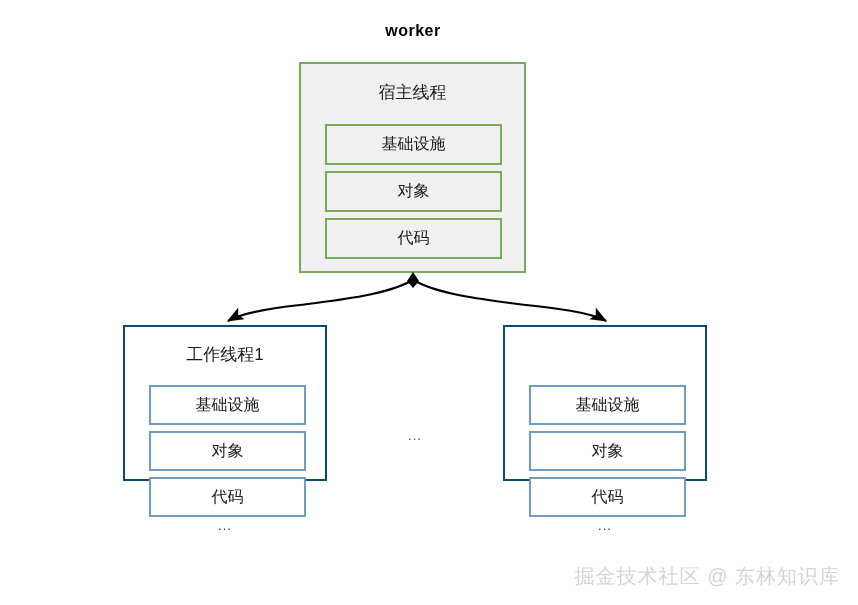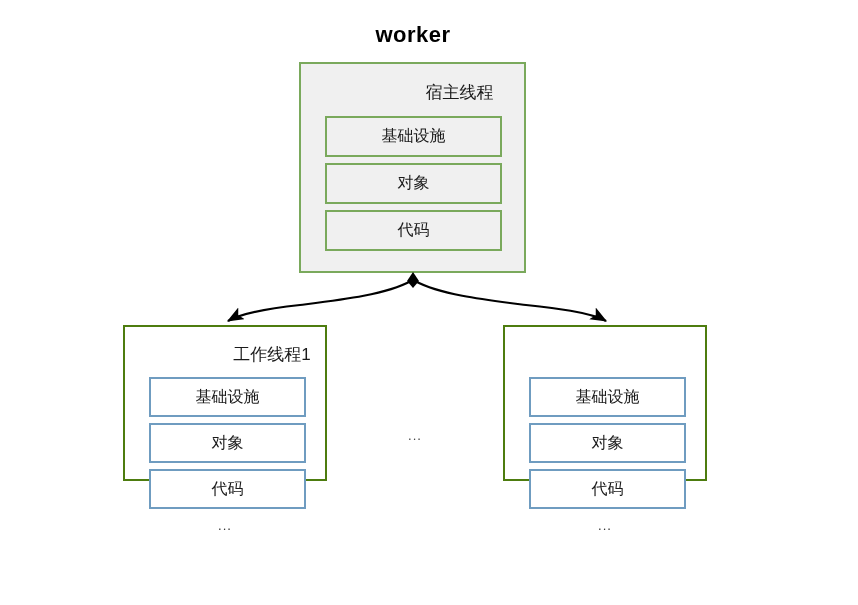--- a/index.html
+++ b/index.html
@@ -16,49 +16,49 @@
     overflow: hidden;
   }
 
   
   .diagram-title {
     position: absolute;
     left: 0;
     top: 22px;
     width: 826px;
     text-align: center;
-    font-size: 22px;
+    font-size: 16px;
     font-weight: bold;
     color: #000000;
     letter-spacing: 0.5px;
   }
 
   
   .thread-box {
     position: absolute;
     box-sizing: border-box;
   }
   .thread-box .thread-title {
     position: absolute;
     left: 0;
     width: 100%;
     text-align: center;
     font-size: 17px;
     color: #1a1a1a;
     line-height: 1;
-    padding-left: 47px;
   }
   .slot {
     position: absolute;
     box-sizing: border-box;
     display: flex;
     align-items: center;
     justify-content: center;
     font-size: 16px;
     color: #1a1a1a;
+    margin-top: 8px;
   }
   .ellipsis-inbox {
     position: absolute;
     left: 0;
     width: 100%;
     text-align: center;
     font-size: 13px;
     color: #333333;
     letter-spacing: 1px;
   }
@@ -82,21 +82,21 @@
   }
   #host-slot-infra { top: 52px; }
   #host-slot-object { top: 99px; }
   #host-slot-code   { top: 146px; }
 
   
   .worker-box {
     top: 325px;
     width: 204px;
     height: 156px;
-    border: 2px solid #4d7c0f;
+    border: 2px solid #0c4a6e;
     background: #ffffff;
   }
   #worker-thread-1-box { left: 123px; }
   #worker-thread-2-box { left: 503px; }
   .worker-box .thread-title { top: 19px; }
   .worker-box .slot {
     left: 24px;
     width: 157px;
     height: 40px;
     border: 2px solid #6f9cc0;
@@ -190,14 +190,15 @@
 
   <div id="worker-thread-2-box" class="thread-box worker-box">
     <div class="slot slot-infra">基础设施</div>
     <div class="slot slot-object">对象</div>
     <div class="slot slot-code">代码</div>
     <div class="ellipsis-inbox">...</div>
   </div>
 
   <div id="between-workers-ellipsis">...</div>
 
+  <div id="watermark">掘金技术社区 @ 东林知识库</div>
 
 </div>
 
 </body></html>

